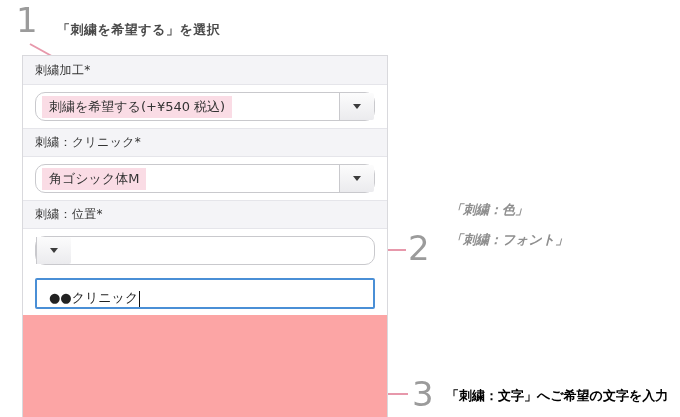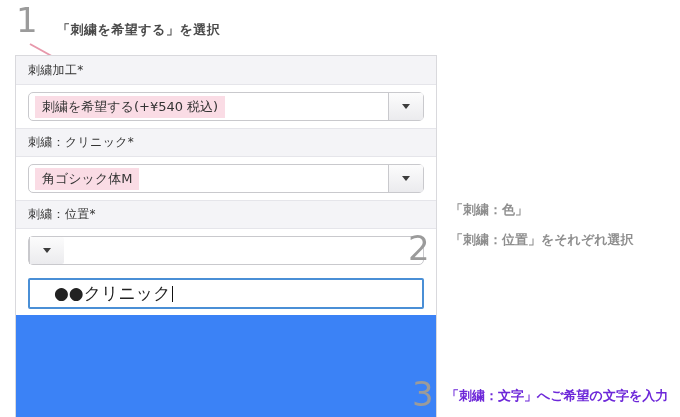--- a/index.html
+++ b/index.html
@@ -23,45 +23,45 @@
 
   
   .step1-text {
     position:absolute; left:38px; top:21px; font-size:13px; font-weight:bold; color:#4a4a4a;
     letter-spacing:.5px;
     margin-left:19px;
   }
   .step2-text {
     position:absolute; left:450px; top:201px; font-size:13px; font-weight:bold; color:#8f8f8f;
   }
-  .step2-text span { display:block; height:30px; line-height:18px; }
+  .step2-text span { display:block; height:30px; line-height:18px;font-style:italic; }
   .step3-text {
-    position:absolute; left:446px; top:387px; font-size:13px; font-weight:bold; color:#6d28d9;
+    position:absolute; left:446px; top:387px; font-size:13px; font-weight:bold; color:#000000;
     white-space:nowrap;
   }
 
   
   .panel {
-    position:absolute; left:15px; top:55px; width:422px; height:362px;
-    background:#3b82f6; border:1px solid #d9d9dd; border-bottom:none;
+    position:absolute; left:22px; top:55px; width:366px; height:362px;
+    background:#fca5a5; border:1px solid #d9d9dd; border-bottom:none;
   }
   .field-label {
     height:29px; background:#f4f4f7;
     border-top:1px solid #e5e5ea; border-bottom:1px solid #e5e5ea;
     display:flex; align-items:center; padding:0 12px;
     font-size:12px; color:#333; font-weight:500; letter-spacing:.3px;
   }
   .field:first-child .field-label { border-top:none; }
   .field-control {
     height:43px; display:flex; align-items:center; padding:0 12px; background:#fff;
   }
 
   
   .select {
-    width:100%; height:29px; border:1px solid #c9c9cd; border-radius:5px;
+    width:100%; height:29px; border:1px solid #c9c9cd; border-radius:10px;
     background:#fff; display:flex; align-items:center; justify-content:space-between;
     cursor:default;
   }
   .select-value {
     margin-left:6px; padding:2px 7px; font-size:13px; color:#333; white-space:nowrap;
   }
   .select-value.hl { background:#fadce5; }
   .select-btn {
     width:35px; height:27px; border-left:1px solid #c9c9cd;
     border-radius:0 2px 2px 0;
@@ -70,22 +70,22 @@
   }
   .caret {
     width:0; height:0;
     border-left:4px solid transparent; border-right:4px solid transparent;
     border-top:5px solid #3c3c3c;
   }
 
   
   .text-input {
     width:100%; height:31px; border:2px solid #4a8fd6; border-radius:2px;
-    background:#fff; display:flex; align-items:center; padding:0 24px;
-    font-size:17px; color:#222;
+    background:#fff; display:flex; align-items:flex-end; padding:0 12px;
+    font-size:13px; color:#222;
   }
   .input-caret {
     width:1px; height:16px; background:#111; margin-left:1px;
   }
 </style>
 </head>
 <body>
 
 <div class="canvas">
 
@@ -149,19 +149,19 @@
           <span class="input-caret"></span>
         </div>
       </div>
     </div>
 
   </div>
 
   <div class="step-number num2">2</div>
   <div class="step2-text">
     <span>「刺繍：色」</span>
-    <span>「刺繍：位置」をそれぞれ選択</span>
+    <span>「刺繍：フォント」</span>
   </div>
 
   <div class="step-number num3">3</div>
   <div class="step3-text">「刺繍：文字」へご希望の文字を入力</div>
 
 </div>
 
 </body></html>

